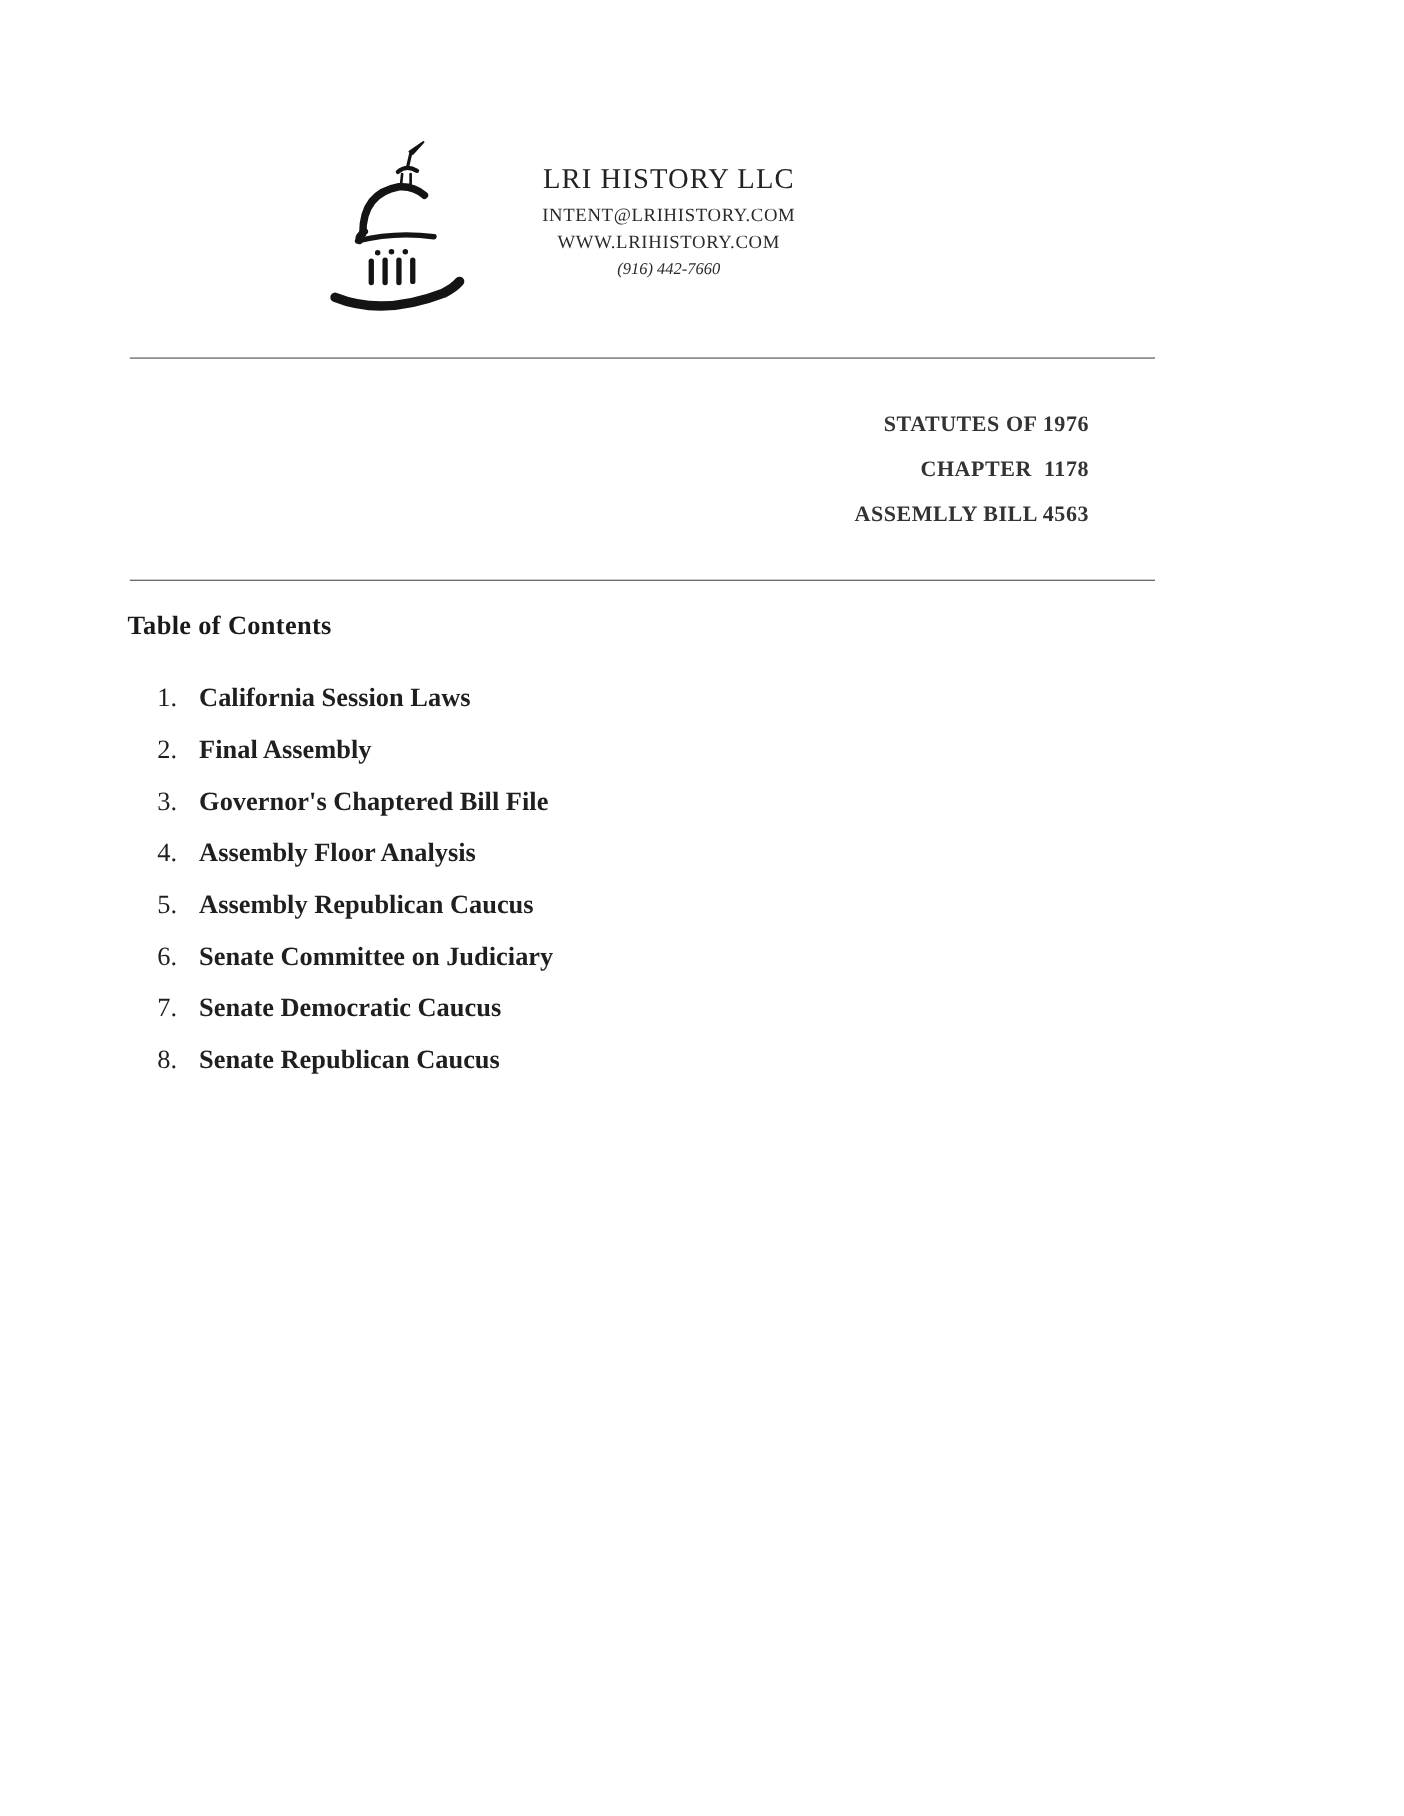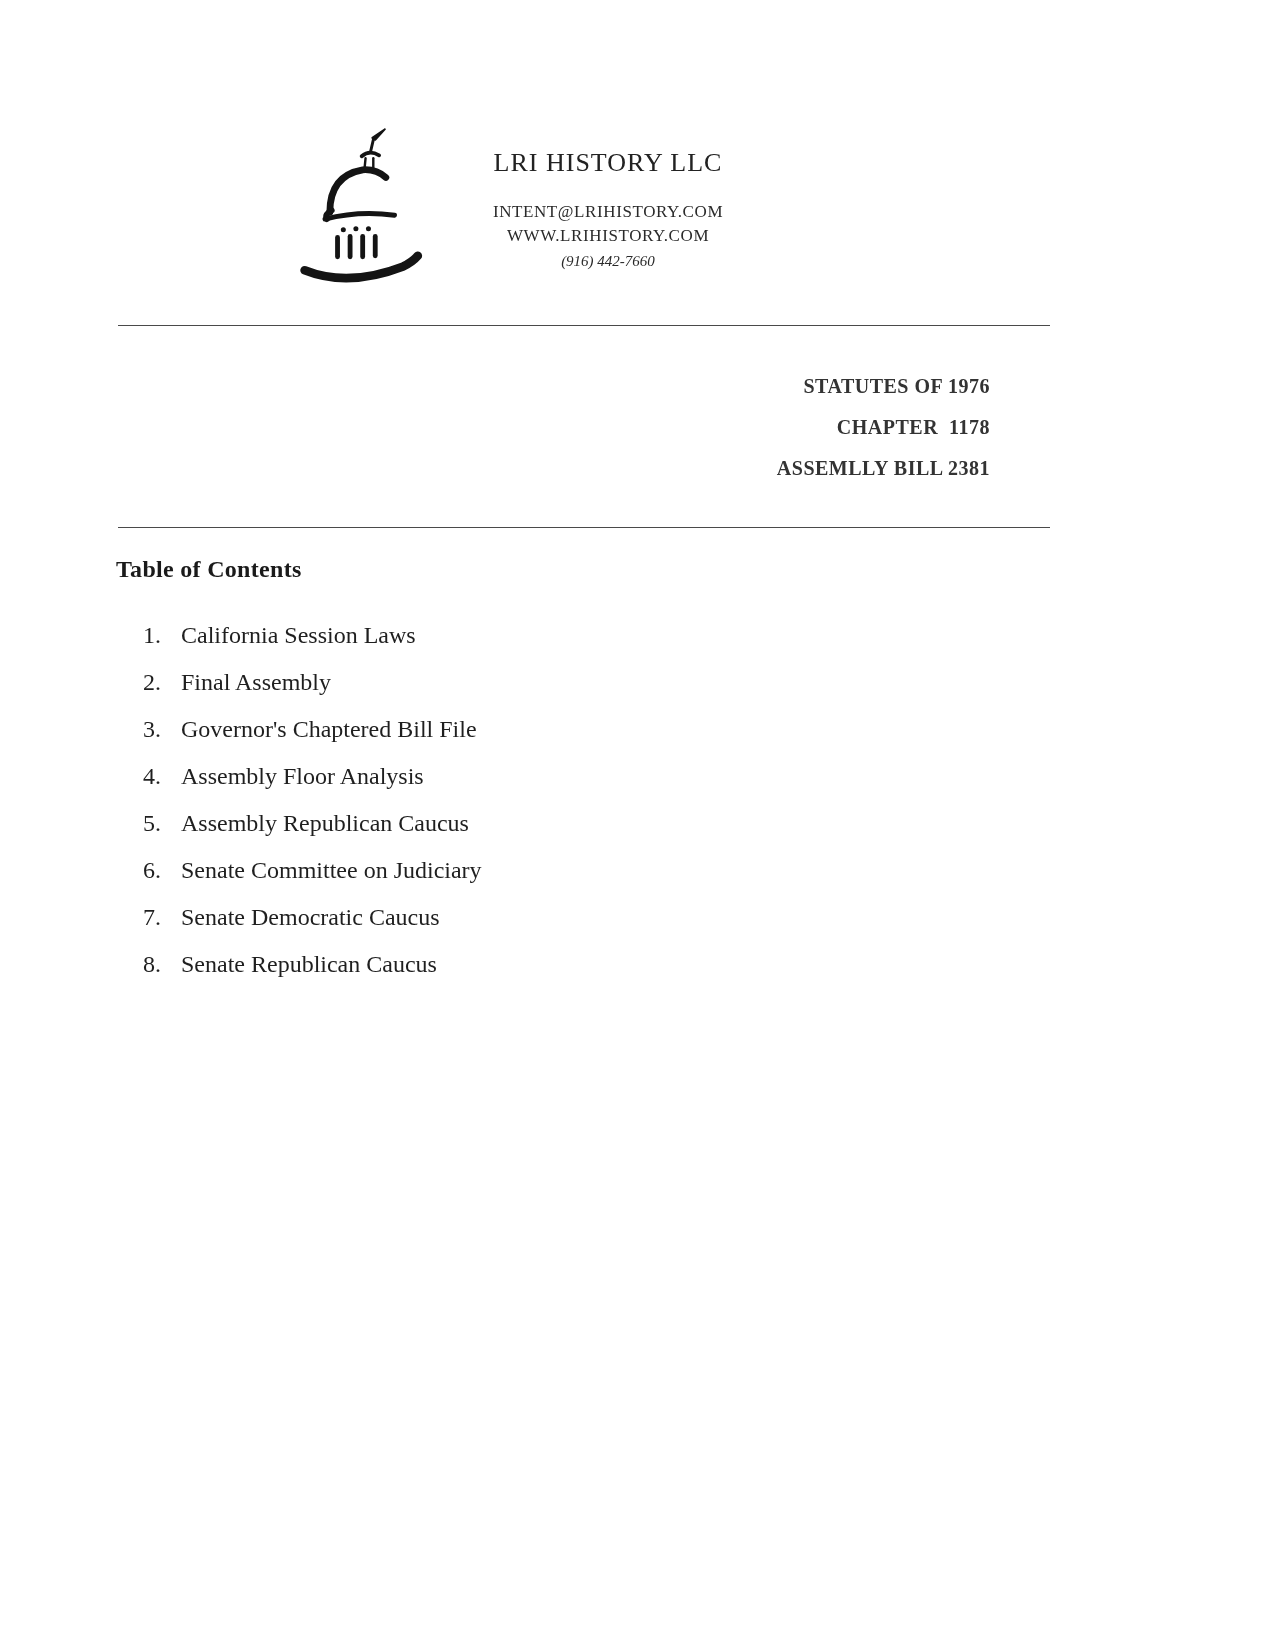--- a/index.html
+++ b/index.html
@@ -28,21 +28,21 @@
     width: 340px;
     text-align: center;
   }
   .company-name {
     font-size: 26px;
     letter-spacing: 1px;
     color: #222;
     white-space: nowrap;
   }
   .contact-email {
-    margin-top: 24px;
+    margin-top: 8px;
     font-size: 17px;
     letter-spacing: 0.6px;
     color: #2a2a2a;
   }
   .contact-web {
     margin-top: 4px;
     font-size: 17px;
     letter-spacing: 0.6px;
     color: #2a2a2a;
   }
@@ -103,20 +103,21 @@
     color: #1f1f1f;
     height: 47px;
   }
   .toc-item .num {
     display: inline-block;
     width: 38px;
     flex: 0 0 38px;
   }
   .toc-item .label {
     display: inline-block;
+    font-weight: bold;
   }
 </style>
 </head>
 <body>
 
 <div class="logo">
   <svg viewBox="0 0 150 170" width="145" height="165" aria-hidden="true">
     <g fill="none" stroke="#141414" stroke-linecap="round" stroke-linejoin="round">
 
       <path d="M80 13 L93 4 L83 15 Z" fill="#141414" stroke-width="2"></path>
@@ -150,21 +151,21 @@
   <div class="contact-email">INTENT@LRIHISTORY.COM</div>
   <div class="contact-web">WWW.LRIHISTORY.COM</div>
   <div class="contact-phone">(916) 442-7660</div>
 </div>
 
 <hr class="rule rule-top">
 
 <div class="doc-id-block">
   <div class="doc-line">STATUTES OF 1976</div>
   <div class="doc-line">CHAPTER  1178</div>
-  <div class="doc-line">ASSEMLLY BILL 2381</div>
+  <div class="doc-line">ASSEMLLY BILL 4563</div>
 </div>
 
 <hr class="rule rule-mid">
 
 <div class="toc-title">Table of Contents</div>
 
 <div class="toc-list">
   <div class="toc-item">
     <span class="num">1.</span>
     <span class="label">California Session Laws</span>

